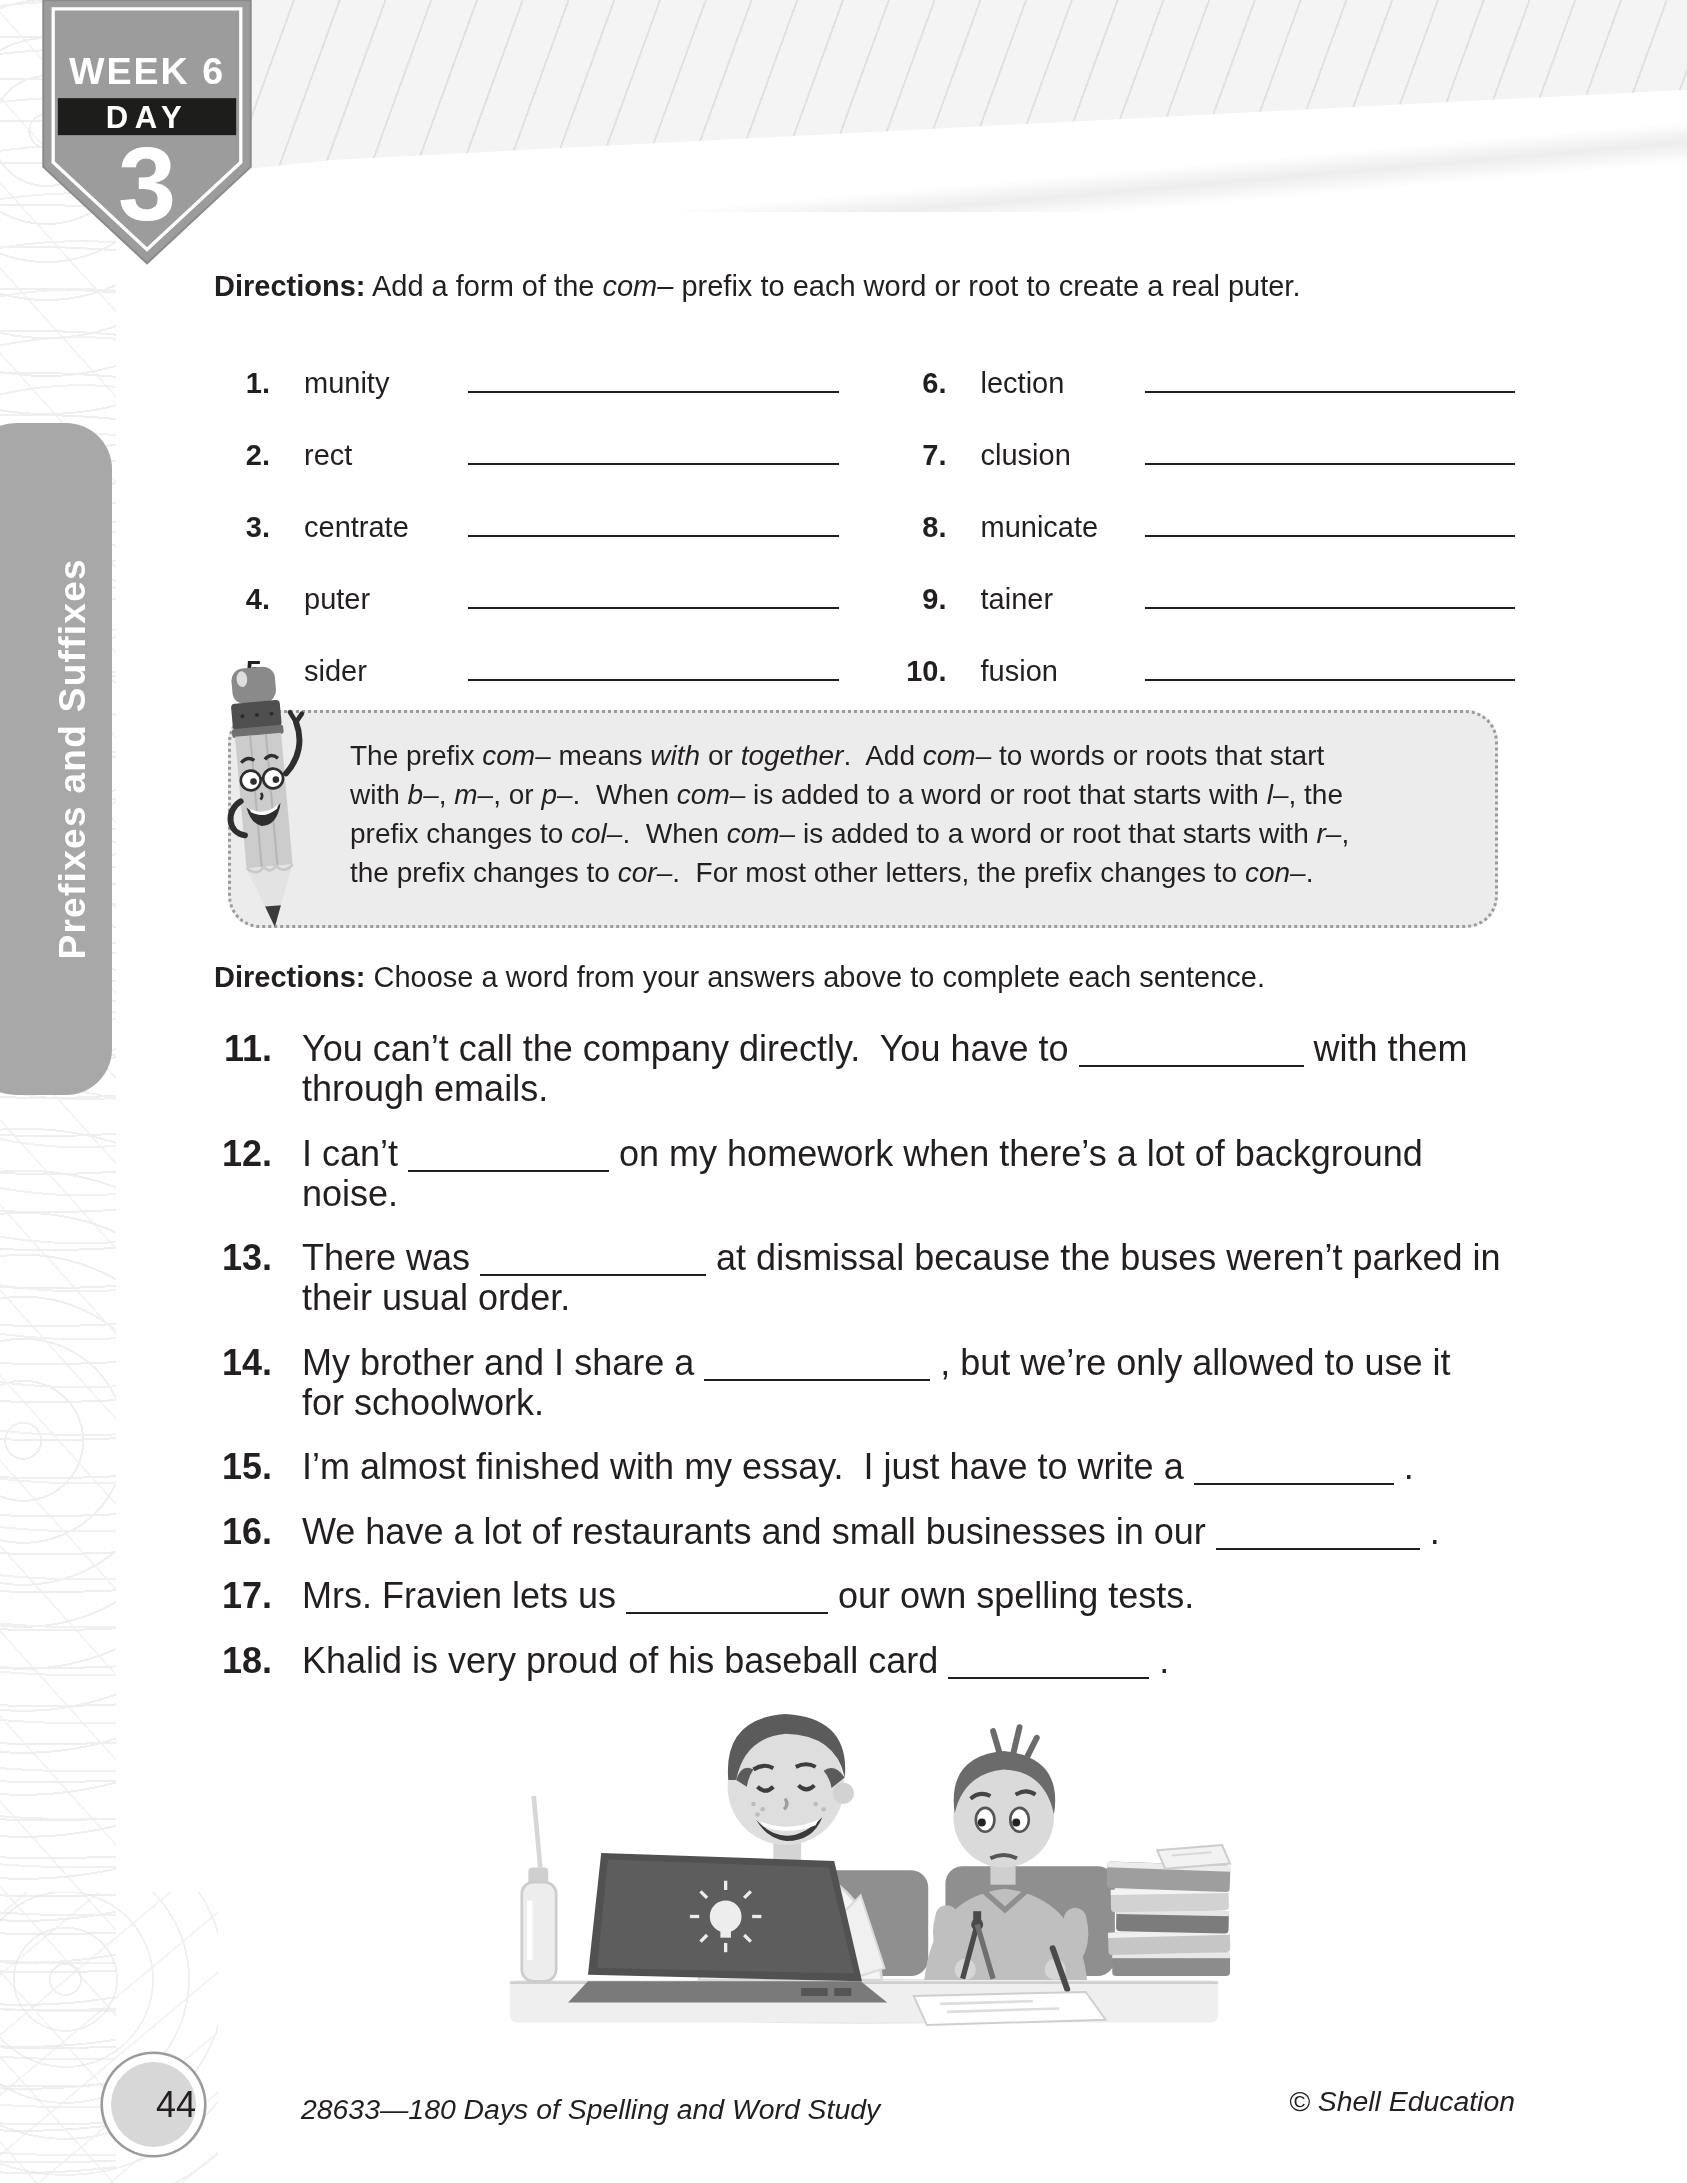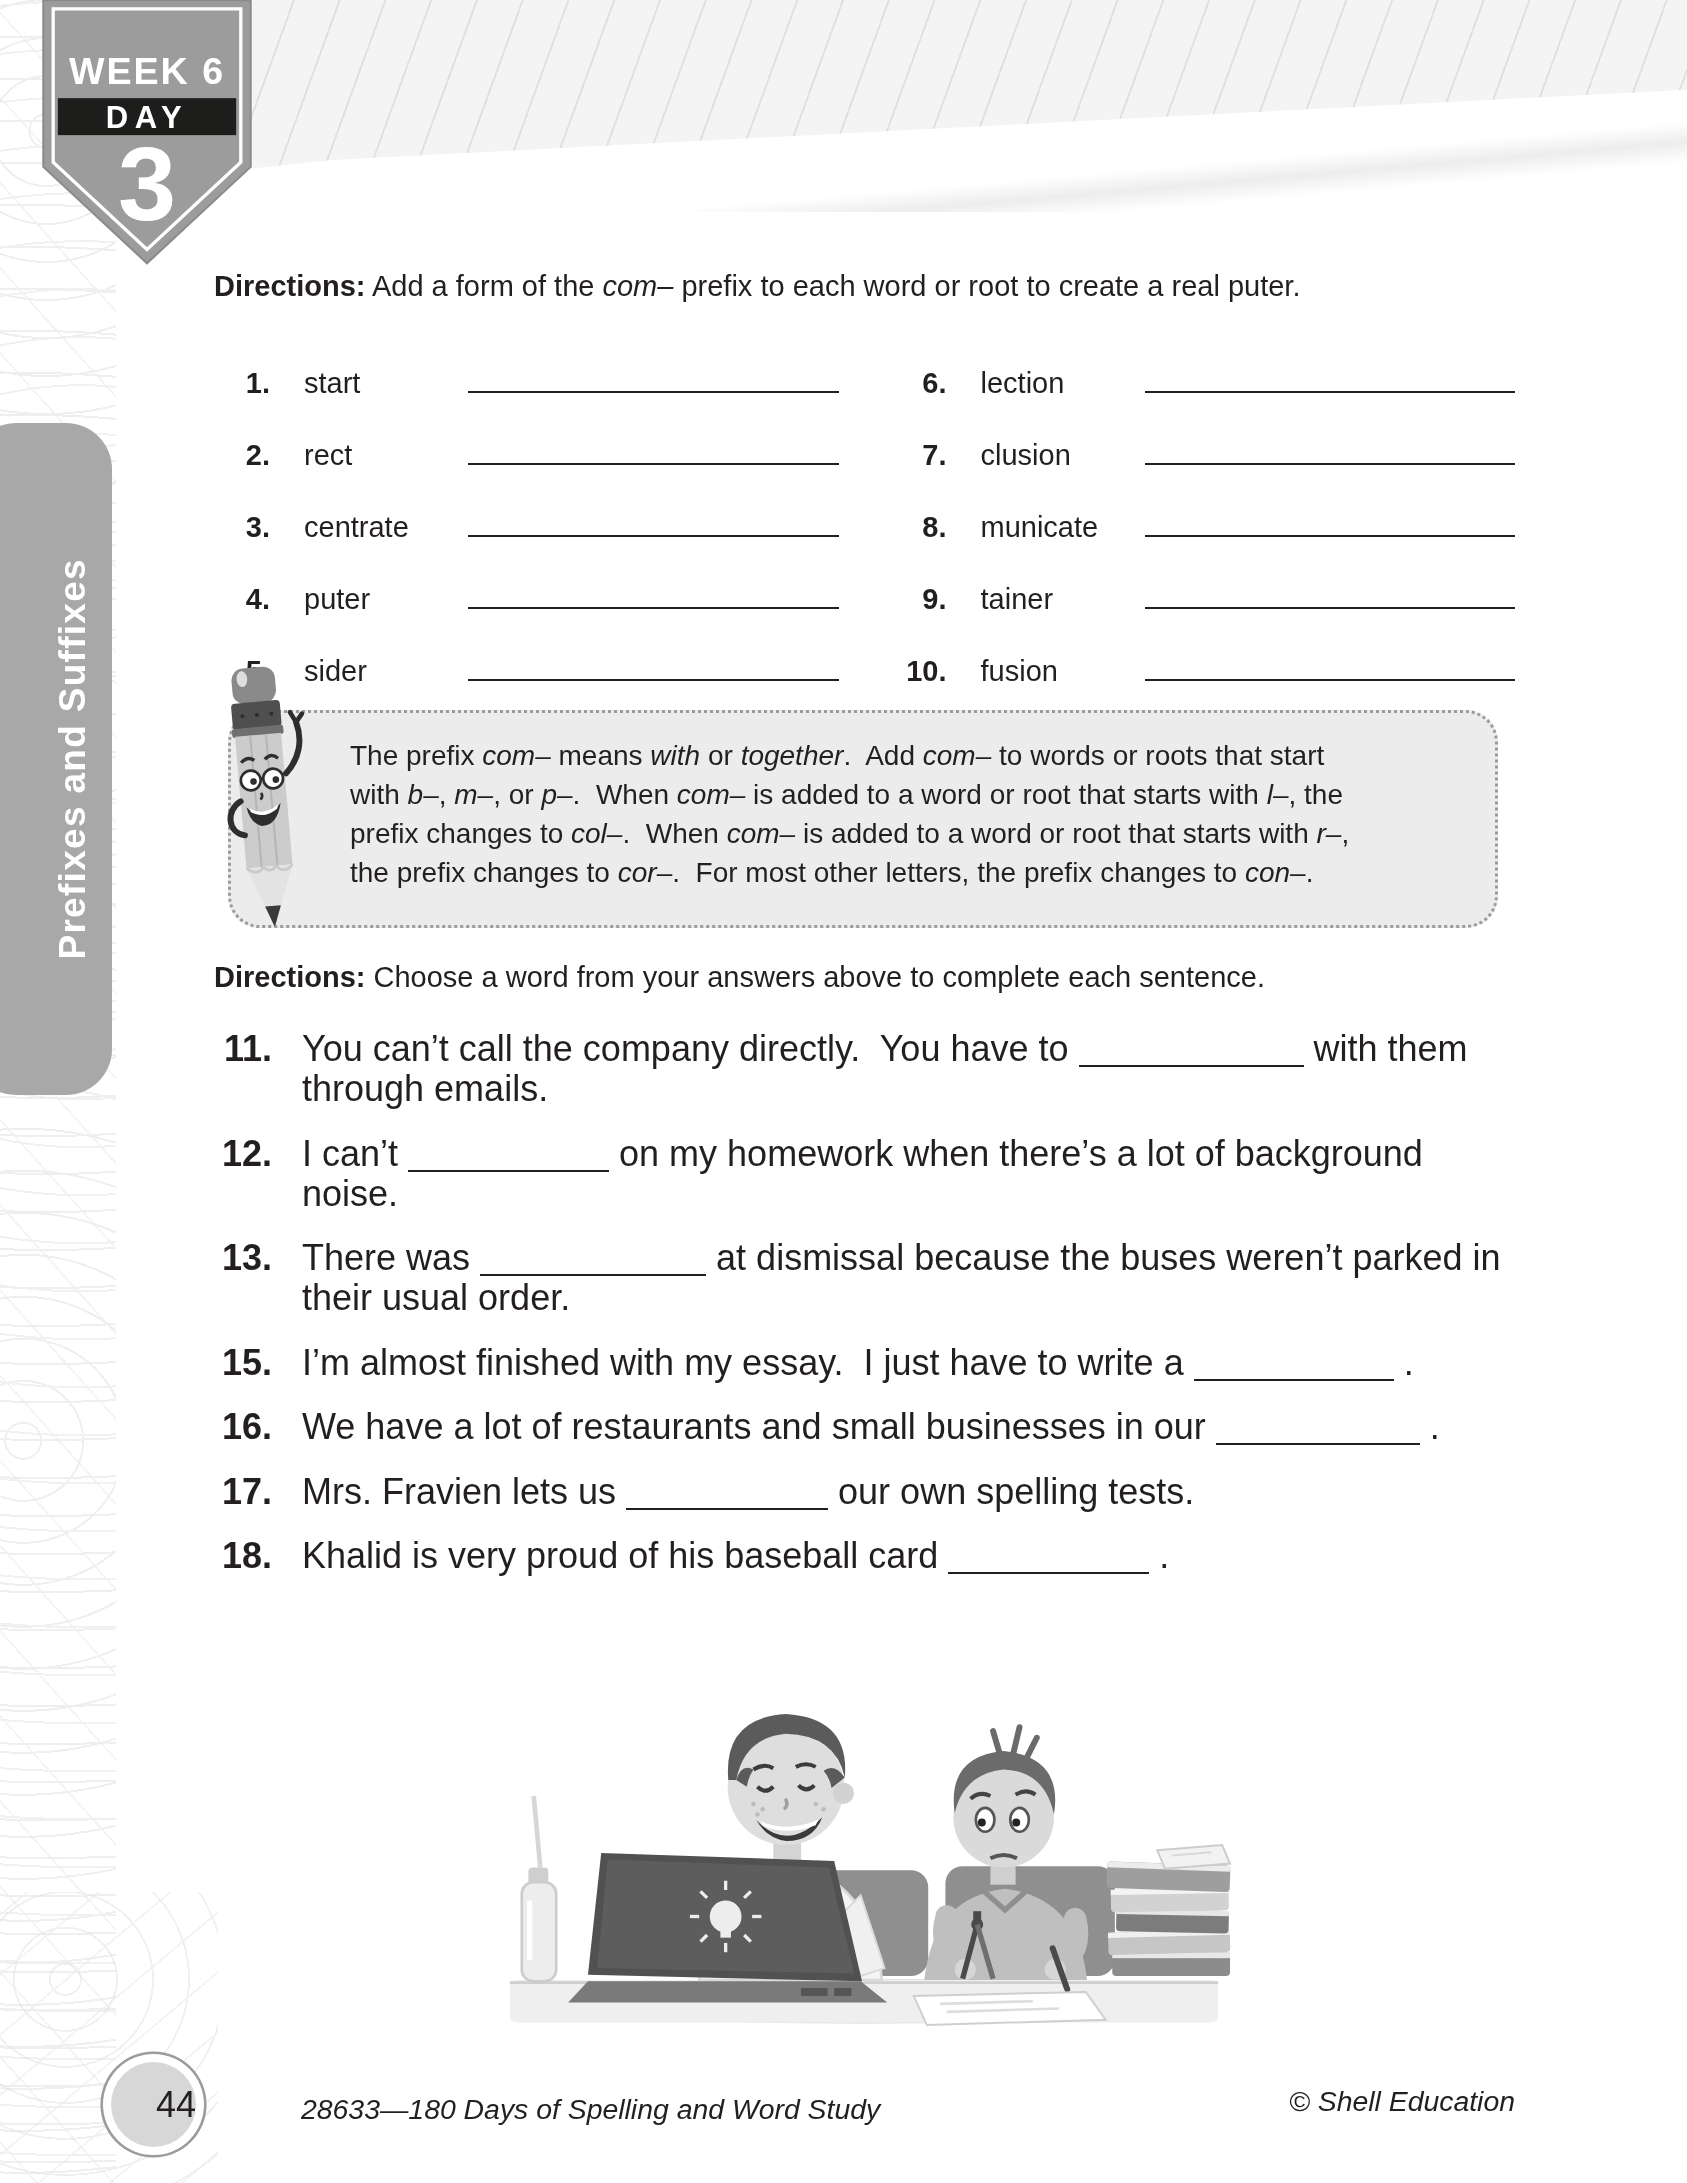--- a/index.html
+++ b/index.html
@@ -106,21 +106,21 @@
     <span>Prefixes and Suffixes</span>
   </div>
 
 
   <div class="directions d1"><b>Directions:</b><span> Add a form of the </span><i>com–</i><span> prefix to each word or root to create a real puter.</span></div>
 
   <div class="word-list">
     <div class="w-col" id="wcol-left">
         <div class="word-row">
           <span class="w-num">1.</span>
-          <span class="w-word">start</span>
+          <span class="w-word">munity</span>
           <span class="w-line"></span>
         </div>
         <div class="word-row">
           <span class="w-num">2.</span>
           <span class="w-word">rect</span>
           <span class="w-line"></span>
         </div>
         <div class="word-row">
           <span class="w-num">3.</span>
           <span class="w-word">centrate</span>
@@ -216,20 +216,24 @@
       </div>
       <div class="s-item">
         <div class="s-num">12.</div>
         <div class="s-body"><div><span>I can’t </span><span class="blank" style="width: 201px;"></span><span> on my homework when there’s a lot of background noise.</span></div></div>
       </div>
       <div class="s-item">
         <div class="s-num">13.</div>
         <div class="s-body"><div><span>There was </span><span class="blank" style="width: 226px;"></span><span> at dismissal because the buses weren’t parked in</span></div><div>their usual order.</div></div>
       </div>
       <div class="s-item">
+        <div class="s-num">14.</div>
+        <div class="s-body"><div><span>My brother and I share a </span><span class="blank" style="width: 226px;"></span><span> , but we’re only allowed to use it</span></div><div>for schoolwork.</div></div>
+      </div>
+      <div class="s-item">
         <div class="s-num">15.</div>
         <div class="s-body"><div><span>I’m almost finished with my essay.  I just have to write a </span><span class="blank" style="width: 200px;"></span><span> .</span></div></div>
       </div>
       <div class="s-item">
         <div class="s-num">16.</div>
         <div class="s-body"><div><span>We have a lot of restaurants and small businesses in our </span><span class="blank" style="width: 204px;"></span><span> .</span></div></div>
       </div>
       <div class="s-item">
         <div class="s-num">17.</div>
         <div class="s-body"><div><span>Mrs. Fravien lets us </span><span class="blank" style="width: 202px;"></span><span> our own spelling tests.</span></div></div>

